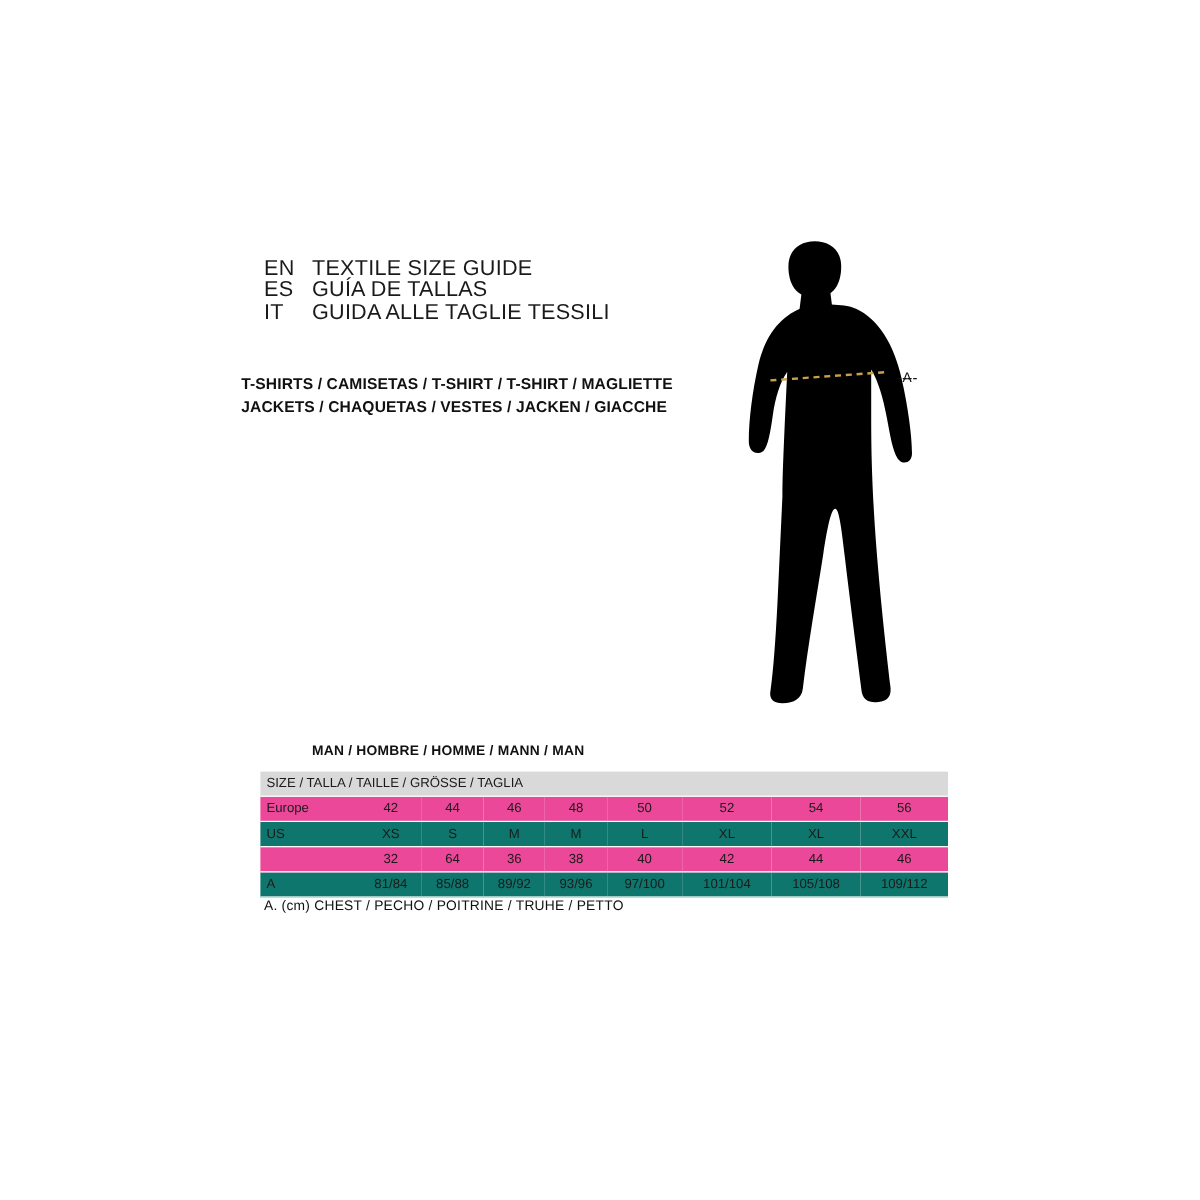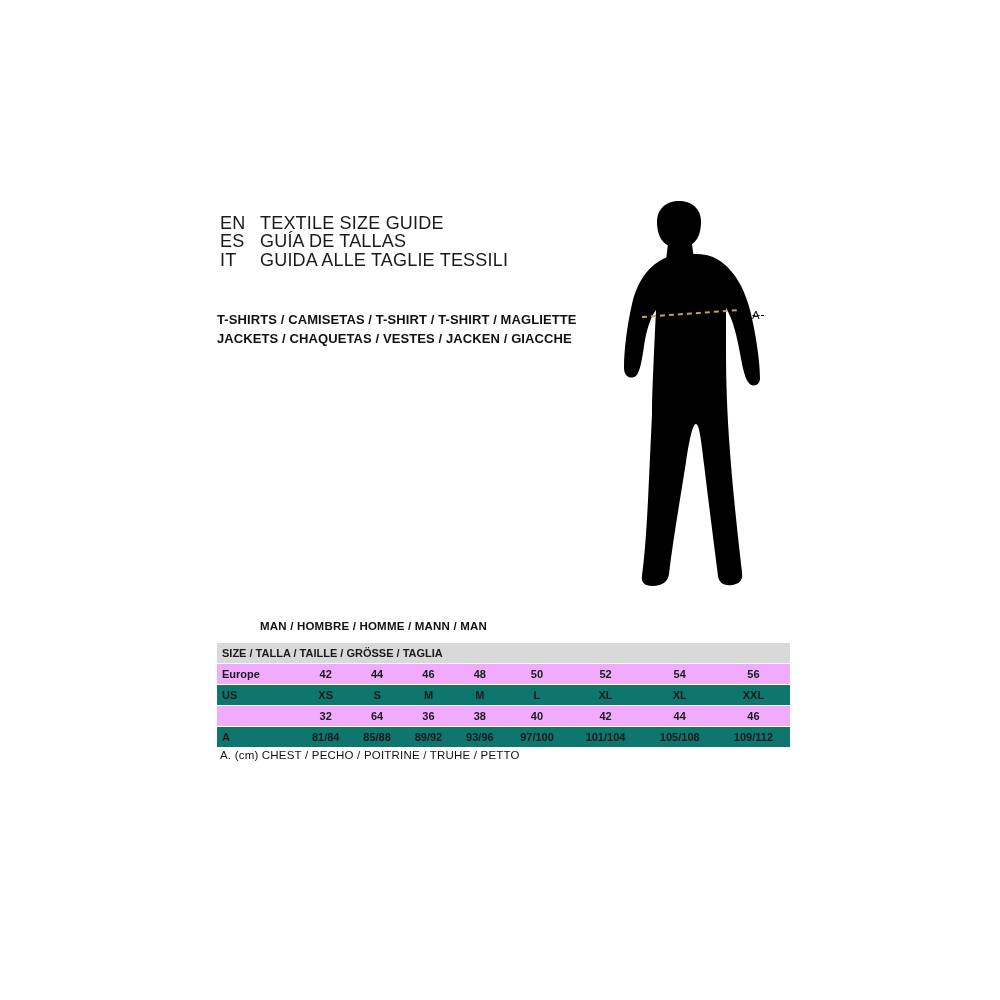--- a/index.html
+++ b/index.html
@@ -41,21 +41,21 @@
     flex: 0 0 40px;
     color: #1a1a1a;
   }
   .lang-text {
     color: #1a1a1a;
   }
 
   
   .cat-block {
     position: absolute;
-    left: 217px;
+    left: 201px;
     top: 310px;
     width: 480px;
   }
   .cat-line {
     font-size: 13px;
     font-weight: bold;
     line-height: 19px;
     letter-spacing: 0.1px;
     color: #111111;
   }
@@ -103,35 +103,34 @@
     width: 573px;
     border-collapse: collapse;
     font-size: 11px;
     color: #1a1a1a;
   }
   table.size-table td {
     padding: 3px 0 3px 0;
     text-align: center;
     border-bottom: 1px solid #ffffff;
     line-height: 14px;
-    font-weight: bold;
   }
   table.size-table td.rowhead {
     text-align: left;
     padding-left: 5px;
     width: 78px;
   }
   tr.header-row td {
     background: #d9d9d9;
     font-size: 11px;
     text-align: left;
     padding-left: 5px;
   }
   tr.band td {
-    background: #f0abfc;
+    background: #ec4899;
   }
   tr.band-light td {
     background: #0f766e;
   }
 
   .footnote {
     position: absolute;
     left: 220px;
     top: 749px;
     font-size: 11.5px;

